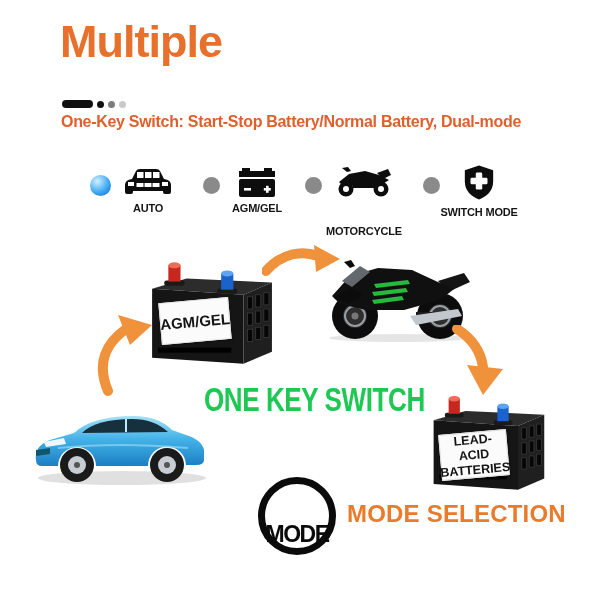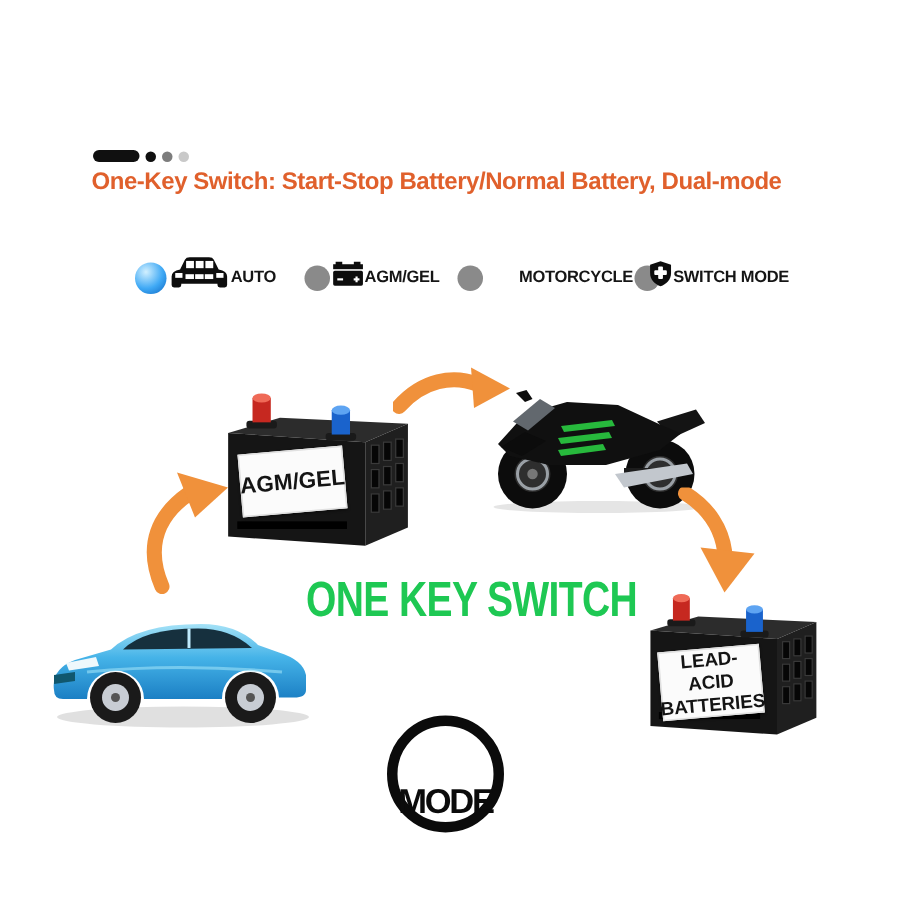--- a/index.html
+++ b/index.html
@@ -18,21 +18,21 @@
           color:var(--description); letter-spacing:-0.3px; white-space:nowrap; }
   .desc.l1 { top:113px; } .desc.l2 { top:132px; }
 
   
   .mode-dot { position:absolute; border-radius:50%; }
   .dot-active { left:90px; top:175px; width:21px; height:21px;
                 background:radial-gradient(circle at 35% 30%, #d2f0ff, #3fa9f5 55%, #0c66c2); }
   .dot-sep { width:17px; height:17px; background:var(--inactive-dot); }
   .sep1 { left:203px; top:177px; } .sep2 { left:305px; top:177px; } .sep3 { left:423px; top:177px; }
 
-  .mode-item { position:absolute; display:flex; flex-direction:row; align-items:center; }
+  .mode-item { position:absolute; display:flex; flex-direction:column; align-items:center; }
   .mode-item svg { display:block; }
   .mode-label { margin-top:5px; font-size:11px; font-weight:700; color:#151515; letter-spacing:-0.2px; white-space:nowrap; }
   .mi-auto   { left:112px; top:167px; width:72px; }
   .mi-agm    { left:221px; top:168px; width:72px; }
   .mi-moto   { left:323px; top:167px; width:82px;gap:23px; }
   .mi-repair { left:432px; top:164px; width:94px; }
 
   
   .agm-battery  { position:absolute; left:146px; top:252px; width:130px; height:116px; }
   .lead-battery { position:absolute; left:428px; top:386px; width:120px; height:108px; }
@@ -61,20 +61,21 @@
                  display:flex; align-items:flex-end; justify-content:center; }
   .mode-circle span { font-size:23px; font-weight:900; color:#0b0b0b; letter-spacing:-1.5px; }
   .footer-caption { position:absolute; left:347px; top:500px; margin:0; font-size:24px; font-weight:700;
                     color:var(--footer-caption); letter-spacing:0.2px; white-space:nowrap; }
 </style>
 </head>
 <body>
 
 <div class="canvas">
 
+  <h1 class="title">Multiple</h1>
 
   <div class="divider">
     <span class="bar"></span>
     <span class="d d1"></span>
     <span class="d d2"></span>
     <span class="d d3"></span>
   </div>
 
   <p class="desc l1">One-Key Switch: Start-Stop Battery/Normal Battery, Dual-mode</p>
 
@@ -251,14 +252,15 @@
     </svg>
     <div class="battery-label">
       <span>LEAD-ACID</span>
       <span>BATTERIES</span>
     </div>
   </div>
 
   <div class="mode-circle">
     <span>MODE</span>
   </div>
+  <p class="footer-caption">MODE SELECTION</p>
 
 </div>
 
 </body></html>

